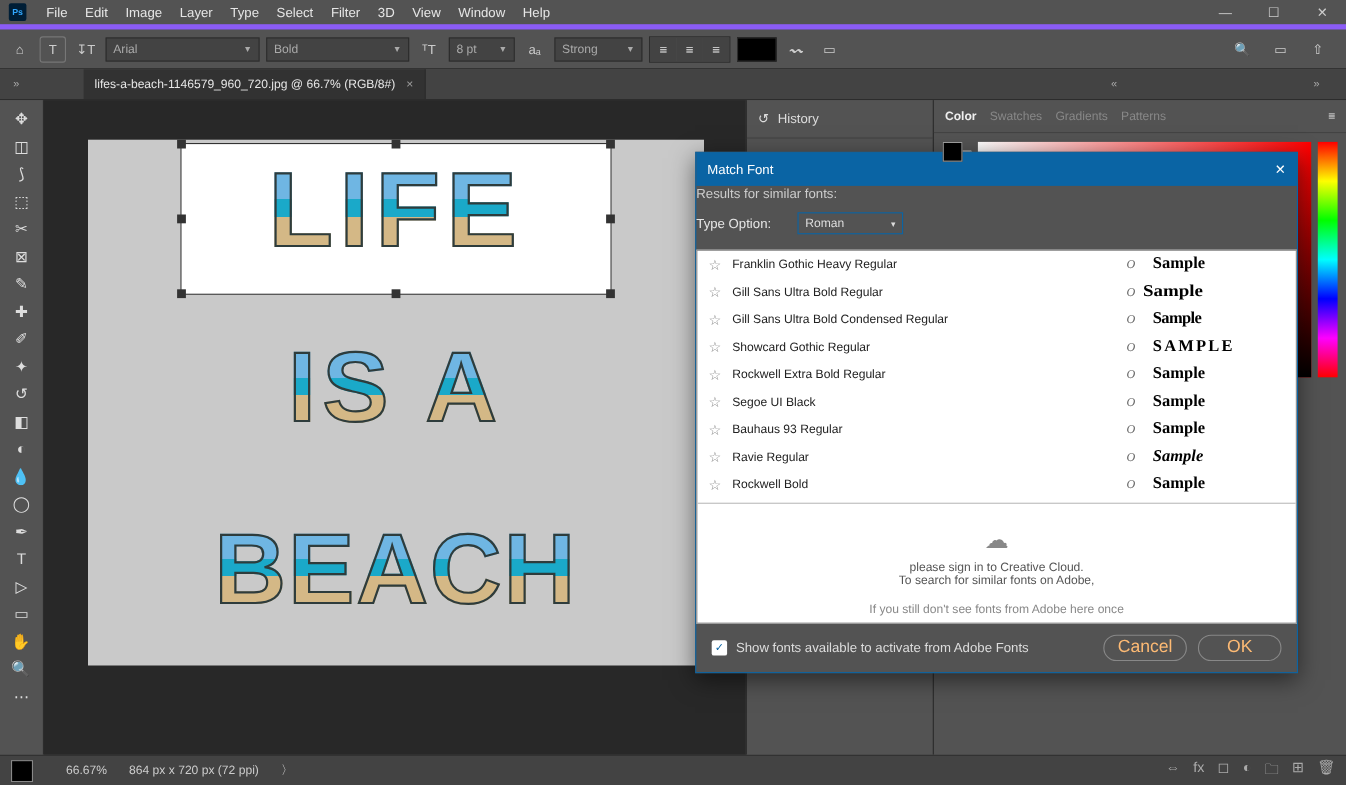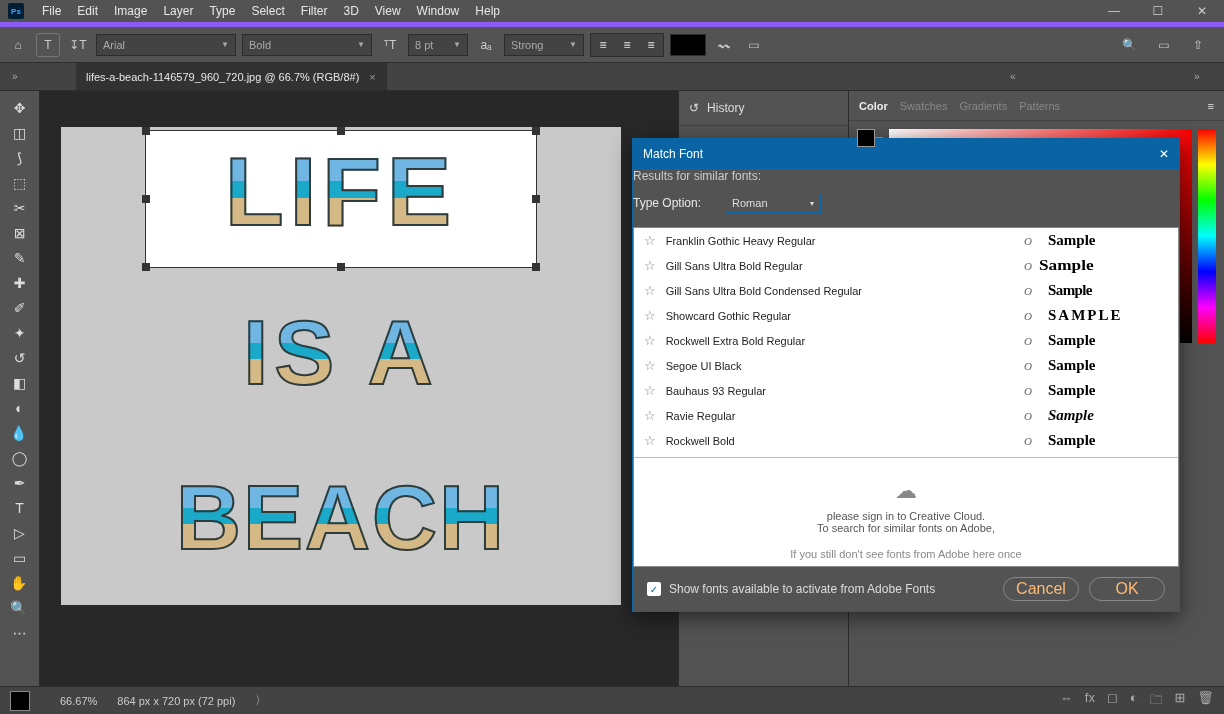--- a/index.html
+++ b/index.html
@@ -28,21 +28,21 @@
 .doc-tab { padding: 0 10px; height: 100%; display: flex; align-items: center; background: #323232; border-right: 1px solid #2c2c2c; font-size: 11px; margin-left: 40px; }
 .doc-tab .x { margin-left: 10px; color: #999; }
 .tab-left-expand, .tab-right-expand { width: 12px; height: 12px; margin: 0 12px; color: #aaa; font-size: 10px; }
 
 
 .main { display: flex; height: calc(714px - 27px - 36px - 28px - 28px); }
 .toolbox { width: 40px; background: #535353; border-right: 1px solid #2c2c2c; display: flex; flex-direction: column; align-items: center; padding-top: 6px; gap: 3px; }
 .tool { width: 24px; height: 22px; display: flex; align-items: center; justify-content: center; color: #ddd; font-size: 14px; position: relative; }
 
 .canvas-area { flex: 1; background: #282828; display: flex; align-items: flex-start; justify-content: flex-start; overflow: hidden; position: relative; }
-.canvas { width: 560px; height: 478px; background: #c9c9c9; margin: 36px 0 0 21px; position: relative; }
+.canvas { width: 560px; height: 478px; background: #c9c9c9; margin: 36px 0 0 40px; position: relative; }
 .text-frame { position: absolute; border: 1px solid #333; }
 .text-frame .handle { position: absolute; width: 8px; height: 8px; background: #333; }
 .text-frame .h-tl { top:-4px;left:-4px; } .text-frame .h-tr { top:-4px;right:-4px; }
 .text-frame .h-bl { bottom:-4px;left:-4px; } .text-frame .h-br { bottom:-4px;right:-4px; }
 .text-frame .h-tc { top:-4px;left:50%;margin-left:-4px; } .text-frame .h-bc { bottom:-4px;left:50%;margin-left:-4px; }
 .text-frame .h-ml { top:50%;left:-4px;margin-top:-4px; } .text-frame .h-mr { top:50%;right:-4px;margin-top:-4px; }
 .canvas-text { font-weight: 900; font-family: "Arial Black", sans-serif; color: transparent; -webkit-text-stroke: 2px #2e3c3c; background: linear-gradient(#6fb6e3 0%, #6fb6e3 40%, #1aa9c9 40%, #1aa9c9 55%, #d4b886 55%, #d4b886 100%); -webkit-background-clip: text; background-clip: text; letter-spacing: 6px; text-align: center; position: absolute; width: 100%; }
 .line2 { top: 175px; font-size: 90px; }
 .line3 { top: 340px; font-size: 90px; letter-spacing: 2px;}
 

